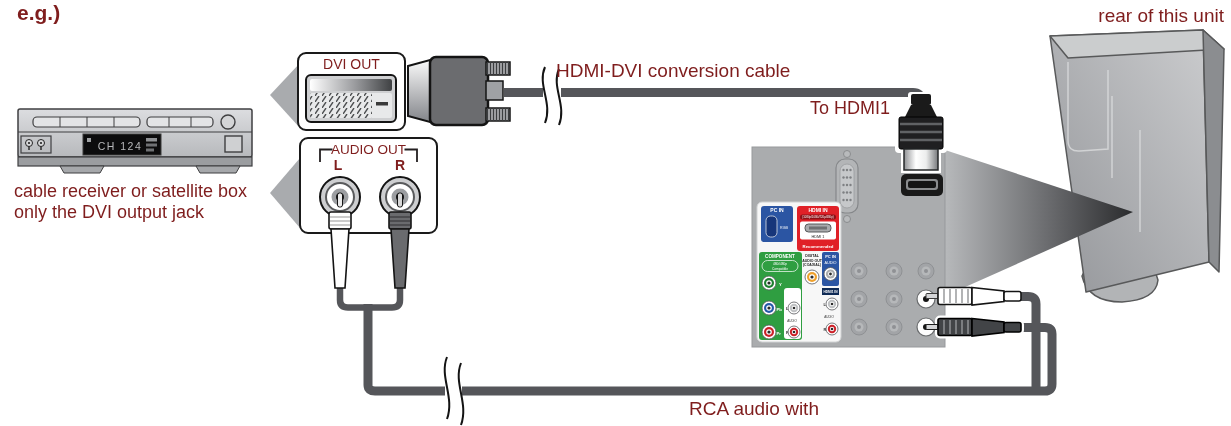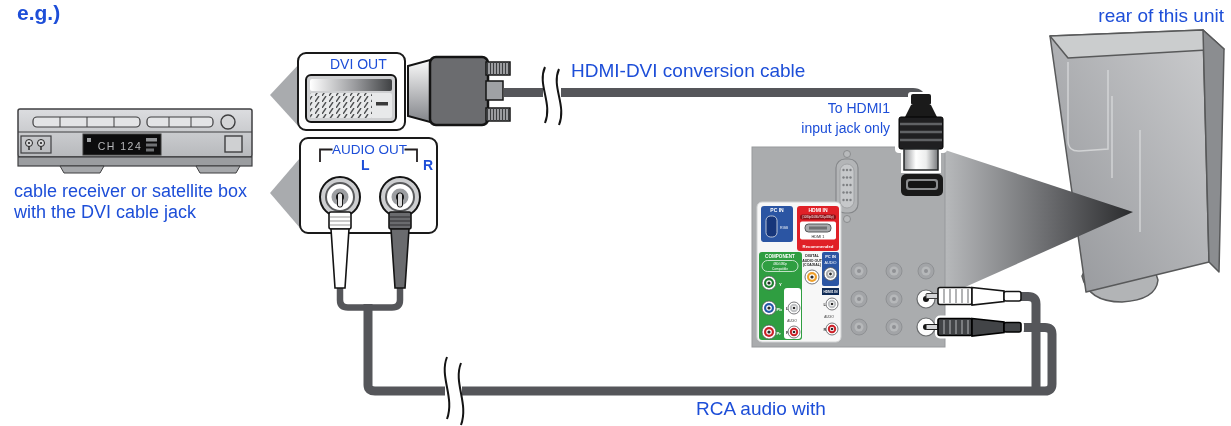--- a/index.html
+++ b/index.html
@@ -1,21 +1,21 @@
 <!DOCTYPE html>
 <html><head>
 <meta charset="utf-8">
 <style>
   html,body{margin:0;padding:0;background:#ffffff;}
   #stage{position:relative;width:1231px;height:426px;background:#fff;overflow:hidden;
          font-family:"Liberation Sans",sans-serif;color:#231f20;}
   #art{position:absolute;left:0;top:0;}
-  .lbl{position:absolute;color:#1d4ed8;white-space:nowrap;}
+  .lbl{position:absolute;color:#7f1d1d;white-space:nowrap;}
   .bold{font-weight:bold;}
-  .ctr{text-align:left;padding-left:32px;}
+  .ctr{text-align:center;}
   .rgt{text-align:right;}
   svg text{font-family:"Liberation Sans",sans-serif;}
 </style>
 </head>
 <body>
 
 <div id="stage">
 
 <svg id="art" width="1231" height="426" viewBox="0 0 1231 426">
 <defs>
@@ -381,31 +381,30 @@
   <rect x="1004" y="322.5" width="17" height="9.5" rx="2" fill="#424447" stroke="#000" stroke-width="1.6"></rect>
 </g>
 </svg>
 
 <div class="lbl bold" style="left:17px;top:1px;font-size:21px;">e.g.)</div>
 
 <div class="lbl rgt" style="left:1064px;top:5px;width:160px;font-size:19px;text-align:right;">rear of this unit</div>
 
 <div class="lbl" style="left:14px;top:181px;font-size:18px;line-height:20.5px;">
   <div>cable receiver or satellite box</div>
-  <div>with the DVI cable jack</div>
+  <div>only the DVI output jack</div>
 </div>
 
 <div class="lbl ctr" style="left:298px;top:56px;width:107px;font-size:14px;">DVI OUT</div>
 
 <div class="lbl ctr" style="left:300px;top:142px;width:137px;font-size:13.5px;">AUDIO OUT</div>
 <div class="lbl ctr bold" style="left:329px;top:157px;width:18px;font-size:14px;">L</div>
 <div class="lbl ctr bold" style="left:391px;top:157px;width:18px;font-size:14px;">R</div>
 
-<div class="lbl" style="left:571px;top:60px;font-size:19px;">HDMI-DVI conversion cable</div>
-
-<div class="lbl rgt" style="left:738px;top:99px;width:152px;font-size:14px;line-height:19.5px;">
+<div class="lbl" style="left:556px;top:60px;font-size:19px;">HDMI-DVI conversion cable</div>
+
+<div class="lbl rgt" style="left:738px;top:99px;width:152px;font-size:18px;line-height:19.5px;">
   <div>To HDMI1</div>
-  <div>input jack only</div>
 </div>
 
 <div class="lbl ctr" style="left:664px;top:398px;width:180px;font-size:19px;">RCA audio with</div>
 
 </div>
 
 </body></html>

